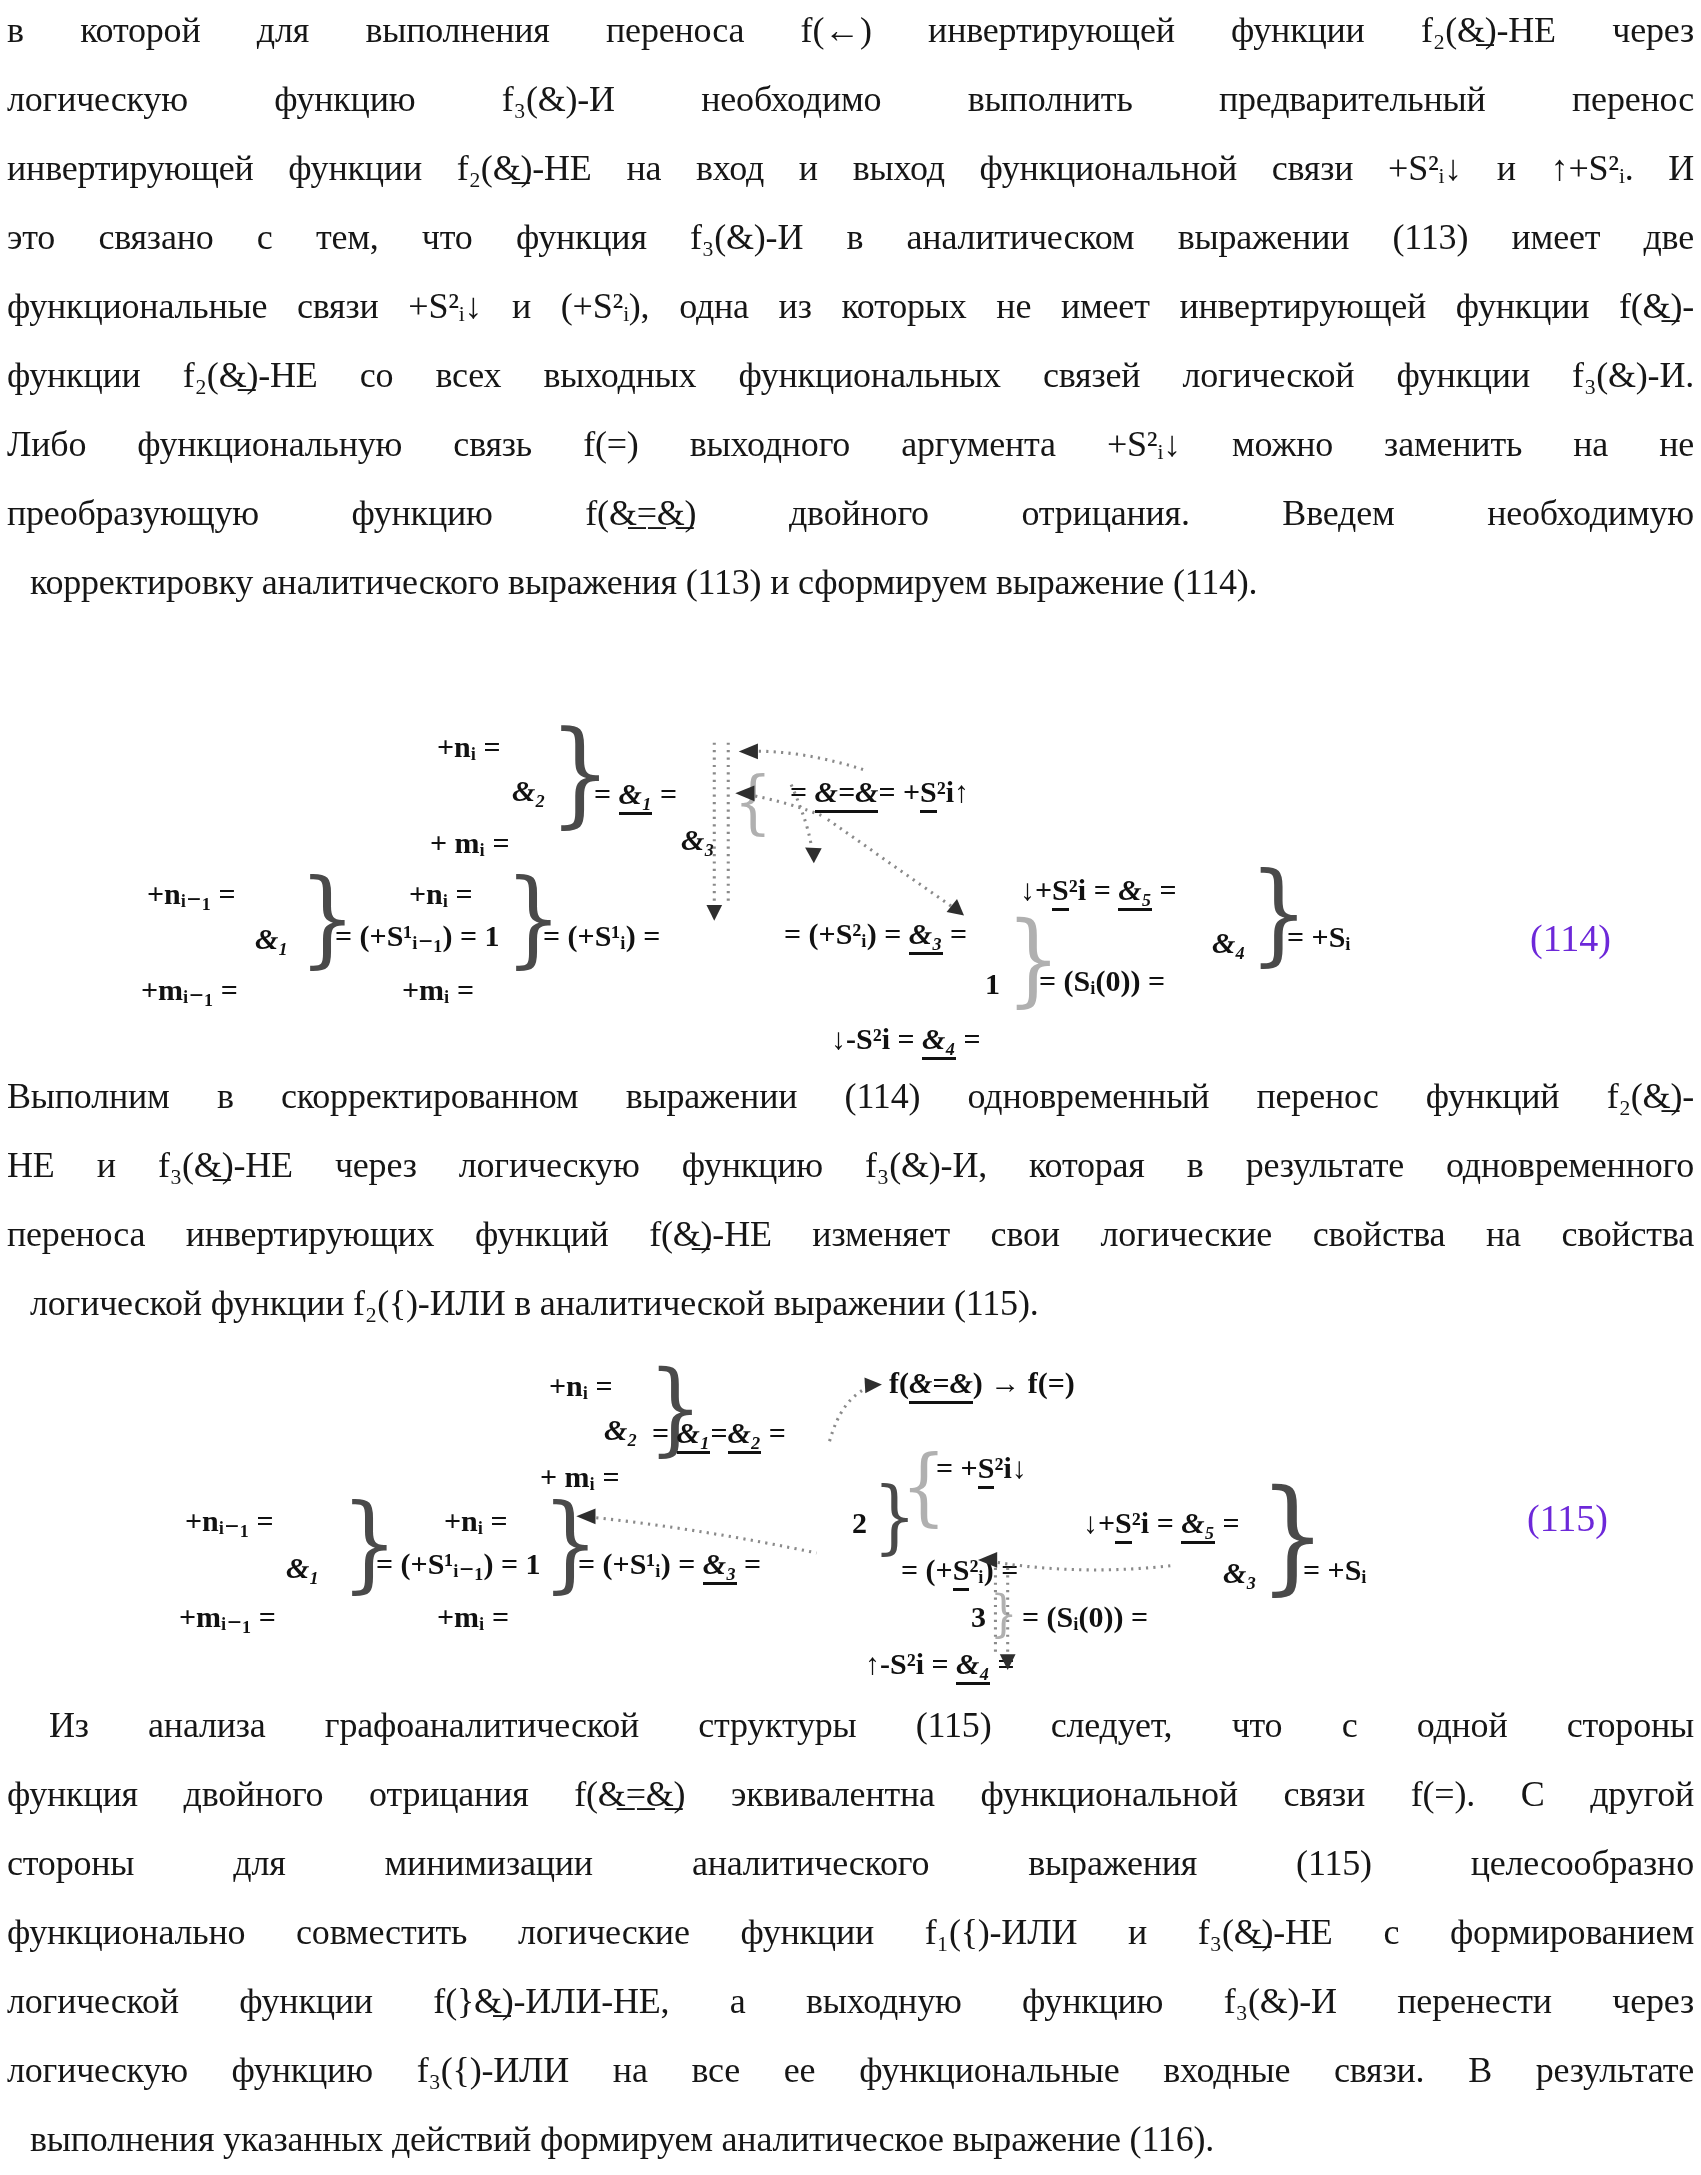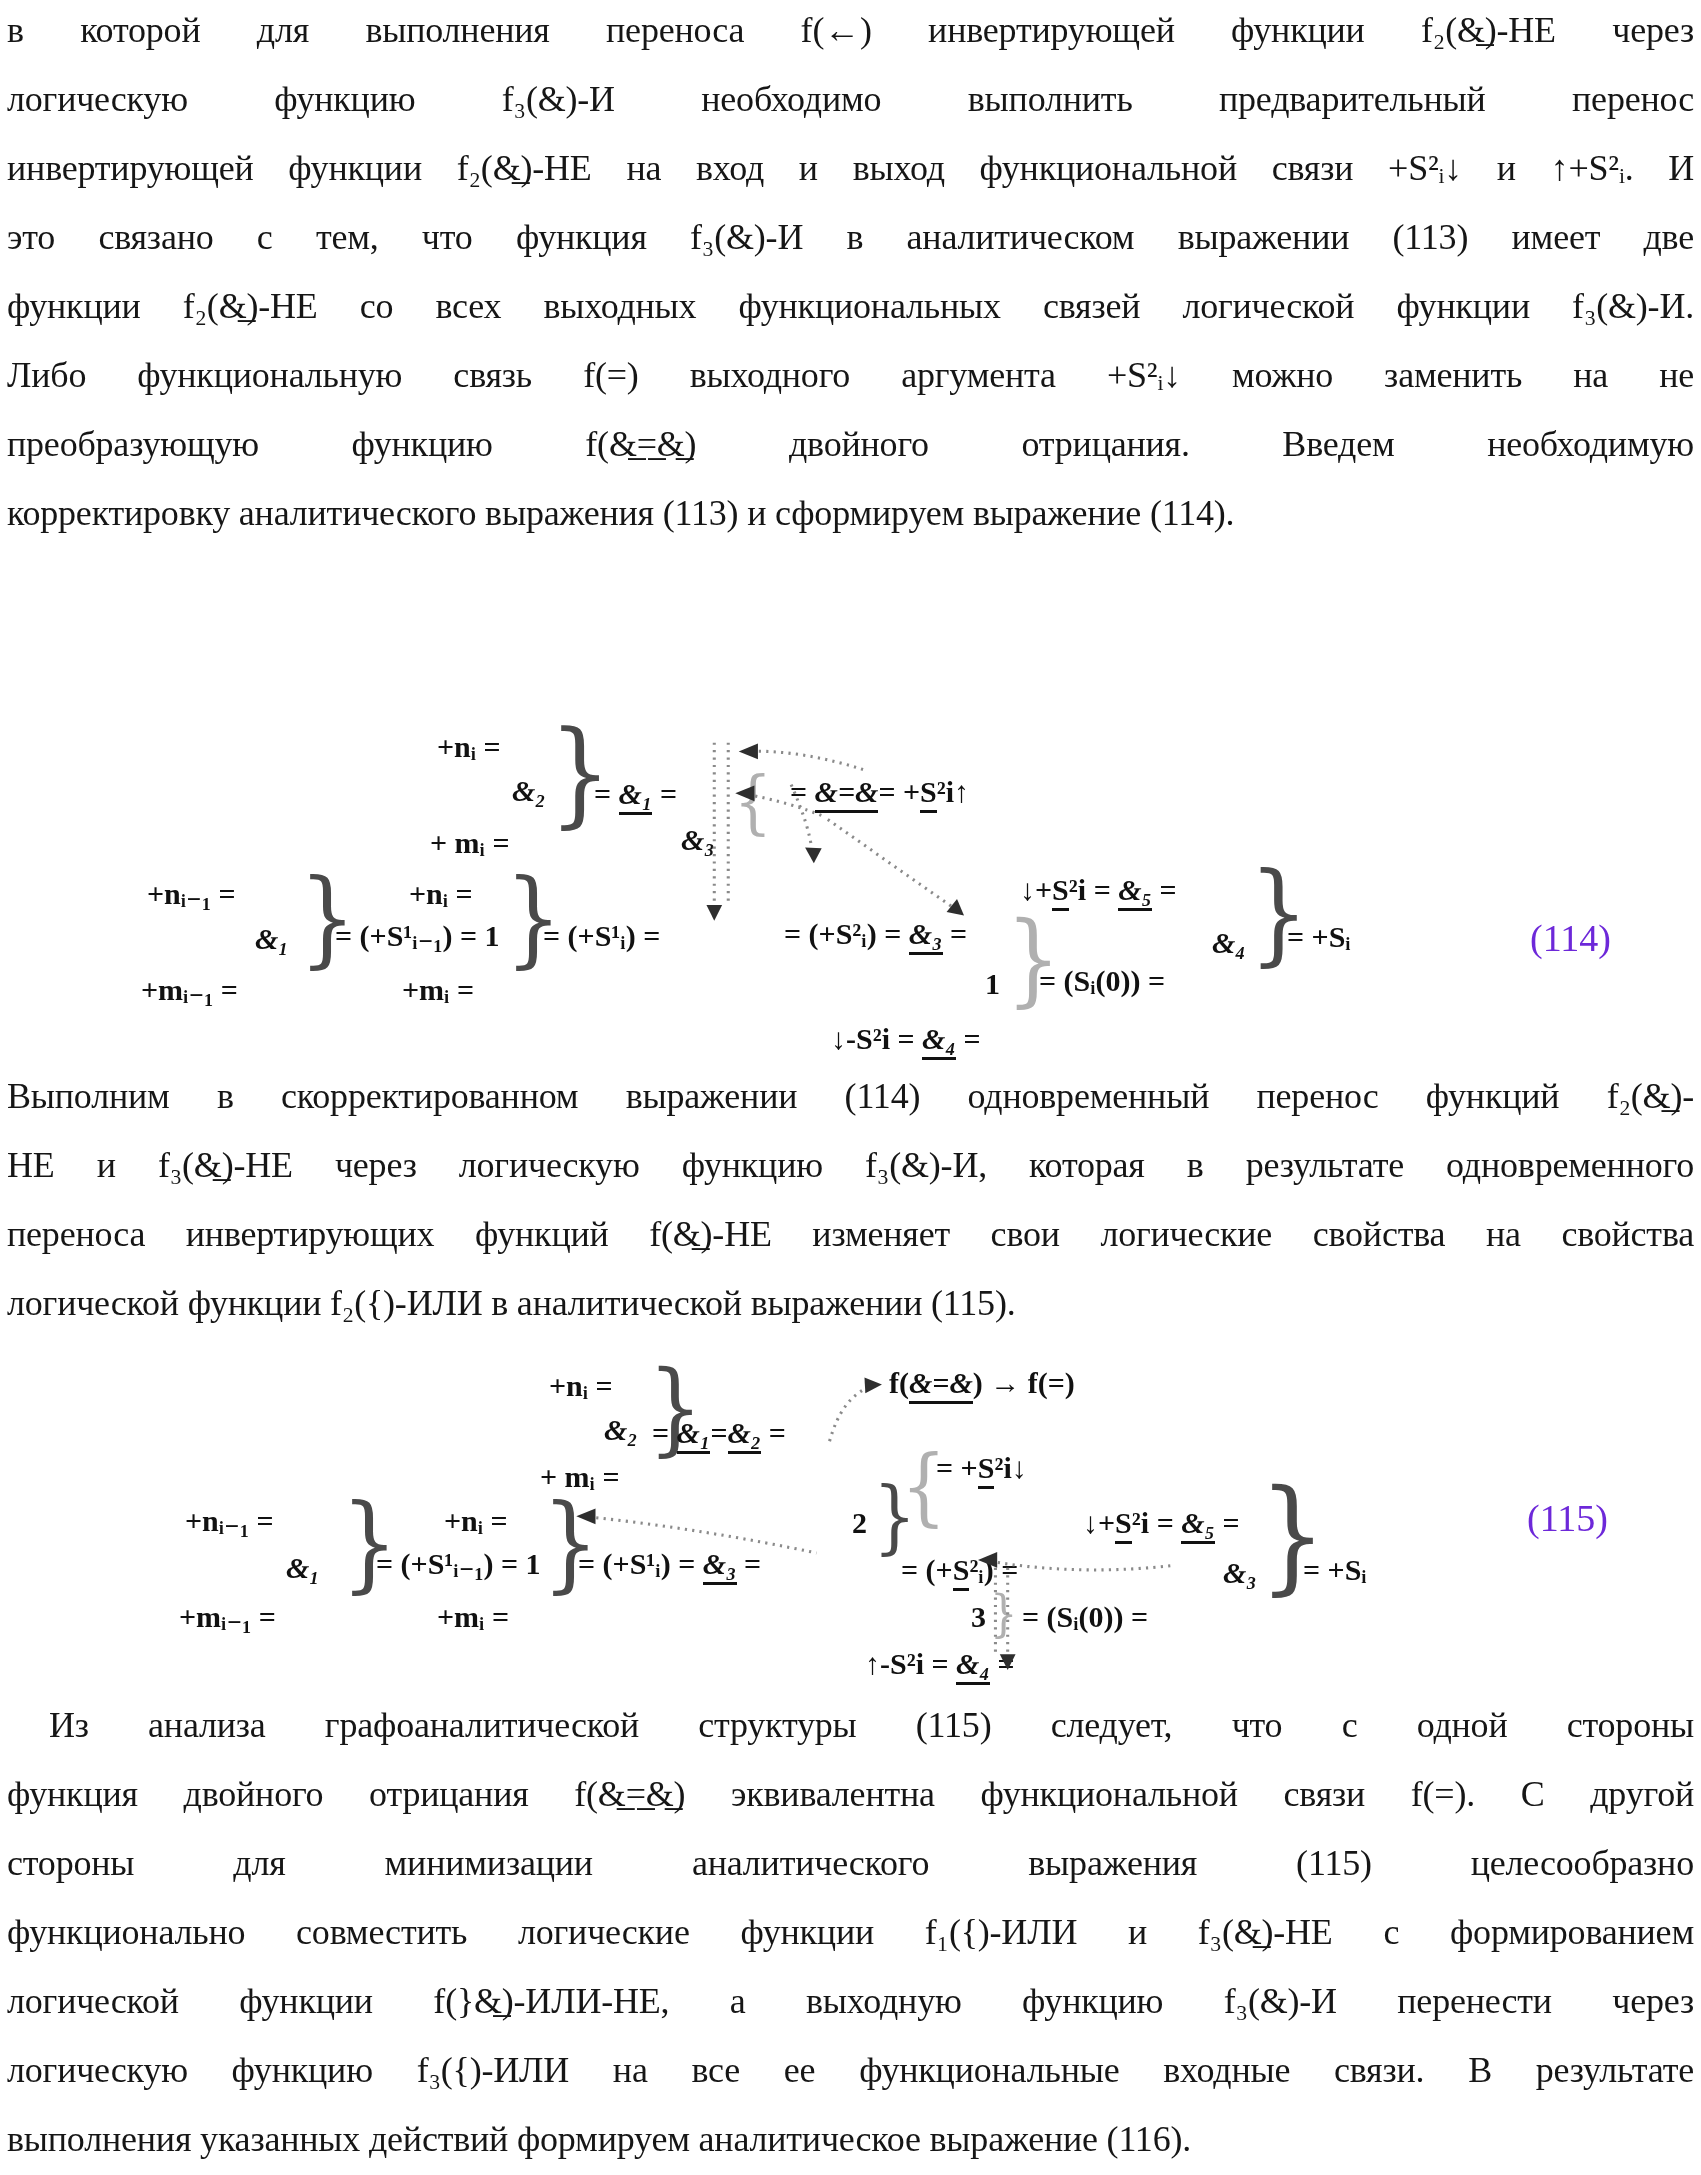--- a/index.html
+++ b/index.html
@@ -7,21 +7,21 @@
     position:relative;width:1701px;height:2176px;background:#ffffff;
     font-family:"Liberation Serif","DejaVu Serif",serif;color:#161616;
     overflow:hidden;
     text-decoration:underline;
   }
   .para{position:absolute;left:7px;width:1687px;}
   .tline{
     font-size:36px;line-height:69px;height:69px;white-space:normal;
     text-align:justify;text-align-last:justify;letter-spacing:-0.2px;
   }
-  .tl-left{text-align-last:left;}
+  .tl-left{text-align-last:left;margin-left:23px;}
   .tl-indent{padding-left:42px;}
   
   .ft{
     position:absolute;font-size:30px;font-weight:bold;line-height:1;
     white-space:nowrap;color:#111;
   }
   .ft .amp,.ft.amp{font-style:italic;}
   .ft .u{border-bottom:3.5px solid #111;padding-bottom:1.7px;}
   .fnum{position:absolute;font-size:38px;font-weight:normal;line-height:1;color:#6d28d9;}
   .br{
@@ -35,20 +35,21 @@
 </head>
 <body>
 
 <div class="page">
 
   <div class="para" style="top:-4.4px">
     <div class="tline">в которой для выполнения переноса f(←) инвертирующей функции  f₂(&amp;̲)-НЕ через</div>
     <div class="tline">логическую функцию  f₃(&amp;)-И необходимо выполнить предварительный перенос</div>
     <div class="tline">инвертирующей функции f₂(&amp;̲)-НЕ на вход и выход функциональной связи +S²ᵢ↓ и ↑+S²ᵢ. И</div>
     <div class="tline">это связано с тем, что функция f₃(&amp;)-И в аналитическом выражении (113) имеет две</div>
+    <div class="tline">функциональные связи +S²ᵢ↓ и (+S²ᵢ), одна из которых не имеет инвертирующей функции f(&amp;̲)-</div>
     <div class="tline">функции f₂(&amp;̲)-НЕ со всех выходных функциональных связей логической функции f₃(&amp;)-И.</div>
     <div class="tline">Либо функциональную связь f(=) выходного аргумента +S²ᵢ↓ можно заменить на не</div>
     <div class="tline">преобразующую функцию f(&amp;̲=̲&amp;̲) двойного отрицания. Введем необходимую</div>
     <div class="tline tl-left">корректировку аналитического выражения (113) и сформируем выражение (114).</div>
   </div>
 
   <div>
 
     <div class="ft" style="left:437px;top:732px">+nᵢ =</div>
     <div class="ft amp" style="left:512px;top:776px">&amp;₂</div>

